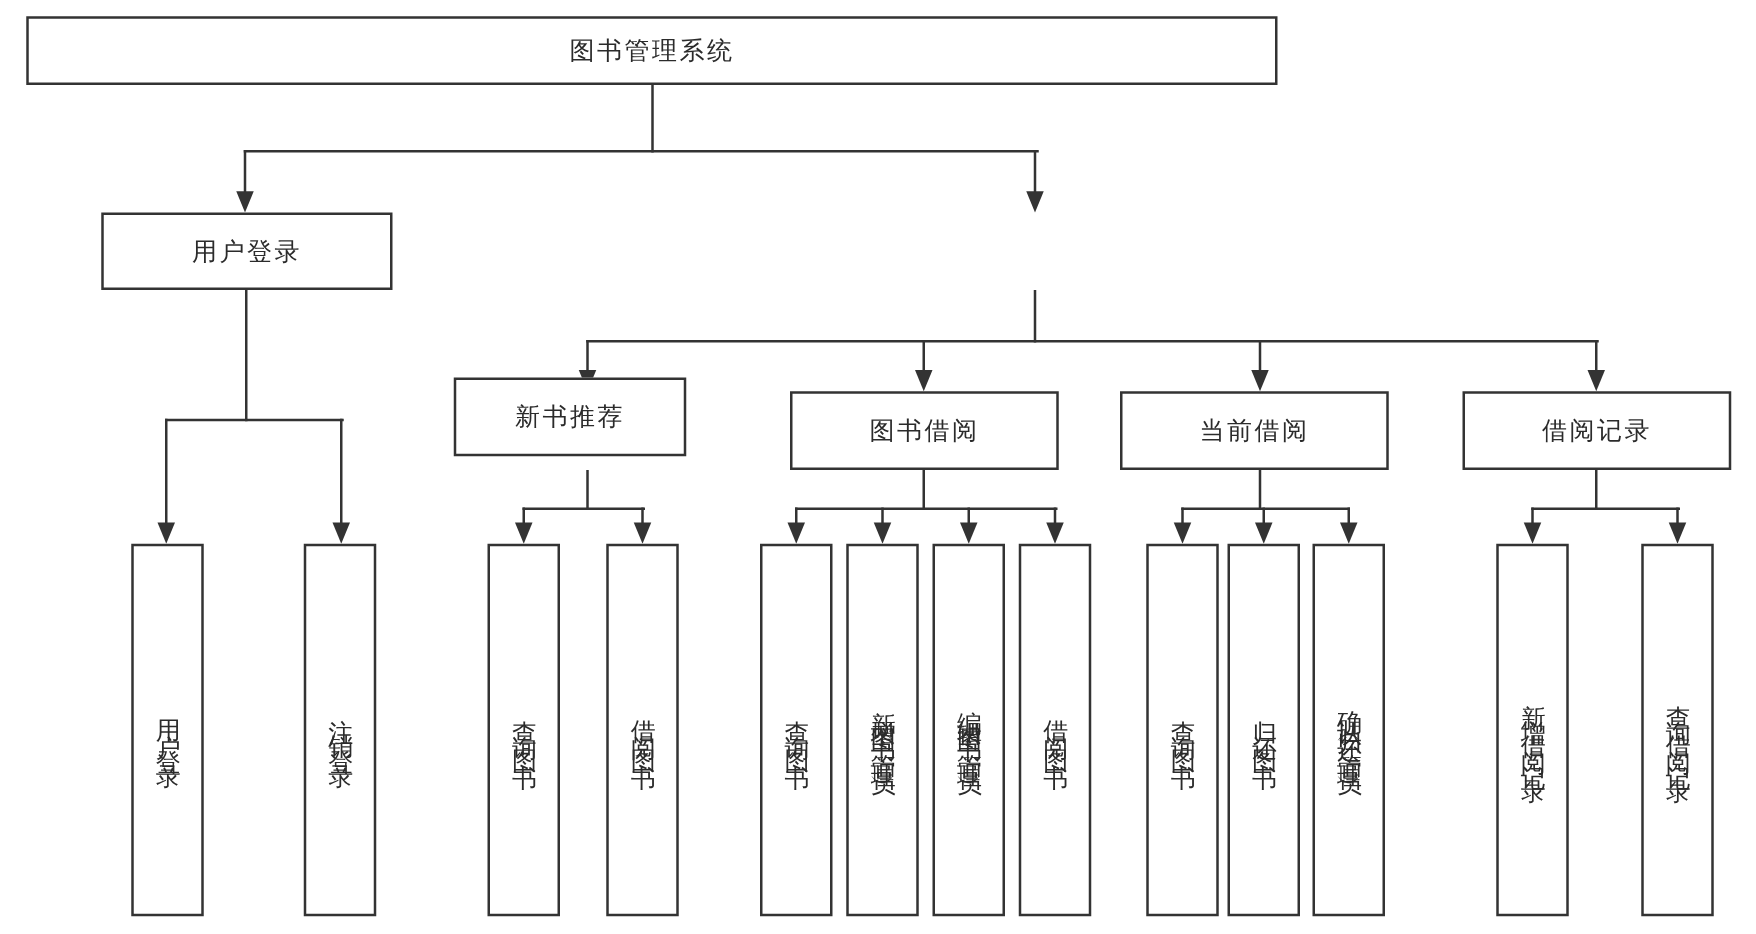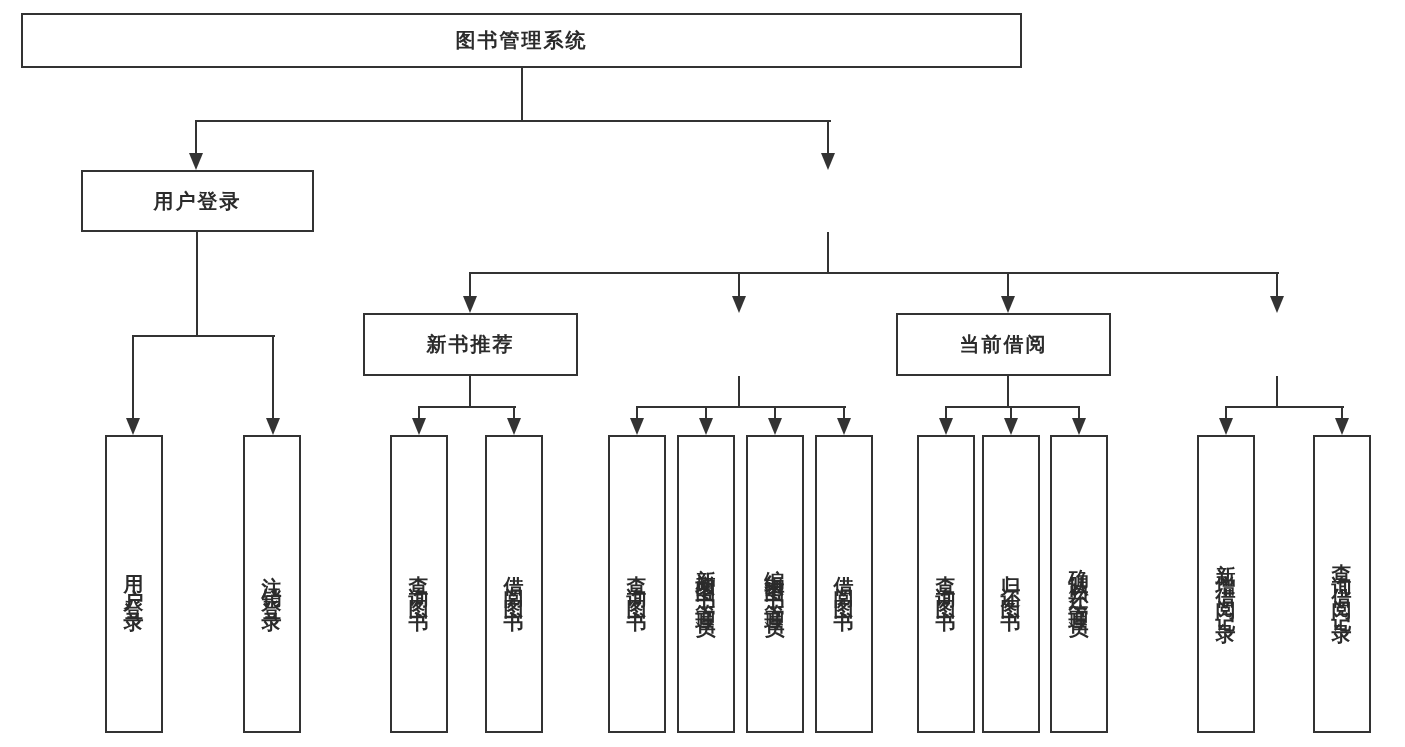--- a/index.html
+++ b/index.html
@@ -1,18 +1,18 @@
 <!DOCTYPE html>
 <html><head>
 <meta charset="utf-8">
 <style>
   html,body{margin:0;padding:0;background:#ffffff;}
   #stage{
     position:relative;width:1405px;height:747px;background:#ffffff;
-    font-family:"Liberation Sans","DejaVu Sans",sans-serif;overflow:hidden;font-weight:bold;
+    font-family:"Liberation Sans","DejaVu Sans",sans-serif;overflow:hidden;
   }
   .node{
     position:absolute;border:2px solid #333333;background:#ffffff;
     display:flex;align-items:center;justify-content:center;box-sizing:border-box;
   }
   .h-label{font-size:20px;letter-spacing:2px;color:#2b2b2b;white-space:nowrap;}
   .v-node{width:58px;height:298px;}
   .v-label{
     writing-mode:vertical-rl;text-orientation:mixed;
     font-size:20px;color:#2b2b2b;line-height:1;
@@ -61,25 +61,31 @@
   <div class="line" style="left:469px;top:272px;width:810px;height:2px"></div>
   <div class="line" style="left:469px;top:272px;width:2px;height:28px"></div>
   <div class="arrow" style="left:463px;top:296px"></div>
   <div class="line" style="left:738px;top:272px;width:2px;height:28px"></div>
   <div class="arrow" style="left:732px;top:296px"></div>
   <div class="line" style="left:1007px;top:272px;width:2px;height:28px"></div>
   <div class="arrow" style="left:1001px;top:296px"></div>
   <div class="line" style="left:1276px;top:272px;width:2px;height:28px"></div>
   <div class="arrow" style="left:1270px;top:296px"></div>
 
-  <div class="node" style="left:363px;top:313px;width:215px;height:63px">
+  <div class="node" style="left:363px;top:302px;width:186px;height:63px">
     <span class="h-label">新书推荐</span>
+  </div>
+  <div class="node" style="left:632px;top:313px;width:215px;height:63px">
+    <span class="h-label">图书借阅</span>
   </div>
   <div class="node" style="left:896px;top:313px;width:215px;height:63px">
     <span class="h-label">当前借阅</span>
+  </div>
+  <div class="node" style="left:1170px;top:313px;width:215px;height:63px">
+    <span class="h-label">借阅记录</span>
   </div>
 
   <div class="line" style="left:469px;top:376px;width:2px;height:31px"></div>
   <div class="line" style="left:418px;top:406px;width:98px;height:2px"></div>
   <div class="line" style="left:418px;top:406px;width:2px;height:16px"></div>
   <div class="arrow" style="left:412px;top:418px"></div>
   <div class="line" style="left:513px;top:406px;width:2px;height:16px"></div>
   <div class="arrow" style="left:507px;top:418px"></div>
 
   <div class="line" style="left:738px;top:376px;width:2px;height:31px"></div>

